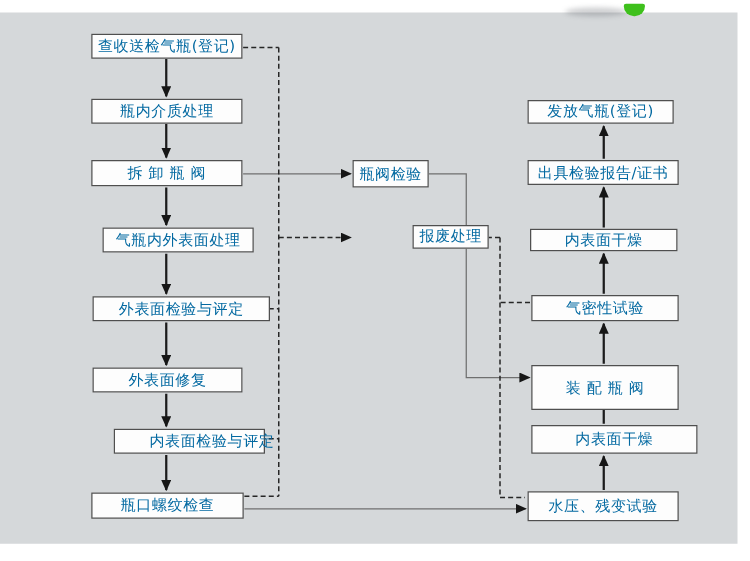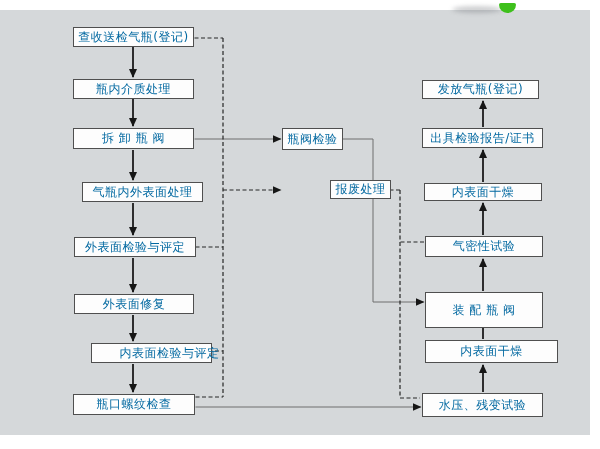--- a/index.html
+++ b/index.html
@@ -20,21 +20,21 @@
     box-sizing:border-box;
     display:flex;align-items:center;justify-content:center;
     font-size:12px;letter-spacing:0.5px;color:#0369a1;
     white-space:nowrap;
   }
   
   #n-receive       {left:73px;  top:27px;  width:121px; height:20px;}
   #n-medium        {left:73px;  top:79px;  width:121px; height:20px;}
   #n-remove-valve  {left:73px;  top:128px; width:121px; height:21px;}
   #n-surface-treat {left:82px;  top:182px; width:121px; height:20px;}
-  #n-outer-inspect {left:74px;  top:237px; width:122px; height:20px;font-family:Liberation Serif, serif;}
+  #n-outer-inspect {left:74px;  top:237px; width:142px; height:20px;font-family:Liberation Serif, serif;}
   #n-outer-repair  {left:74px;  top:294px; width:120px; height:20px;}
   #n-inner-inspect {left:91px;  top:343px; width:121px; height:20px;padding-left:36px;}
   #n-thread-check  {left:73px;  top:394px; width:122px; height:21px;}
   
   #n-valve-inspect {left:282px; top:128px; width:61px;  height:22px;}
   #n-scrap         {left:282px; top:180px; width:61px;  height:19px;margin-left:48px;}
   
   #n-issue         {left:422px; top:80px;  width:117px; height:19px;}
   #n-report        {left:422px; top:128px; width:121px; height:20px;}
   #n-mark          {left:424px; top:183px; width:118px; height:18px;}

